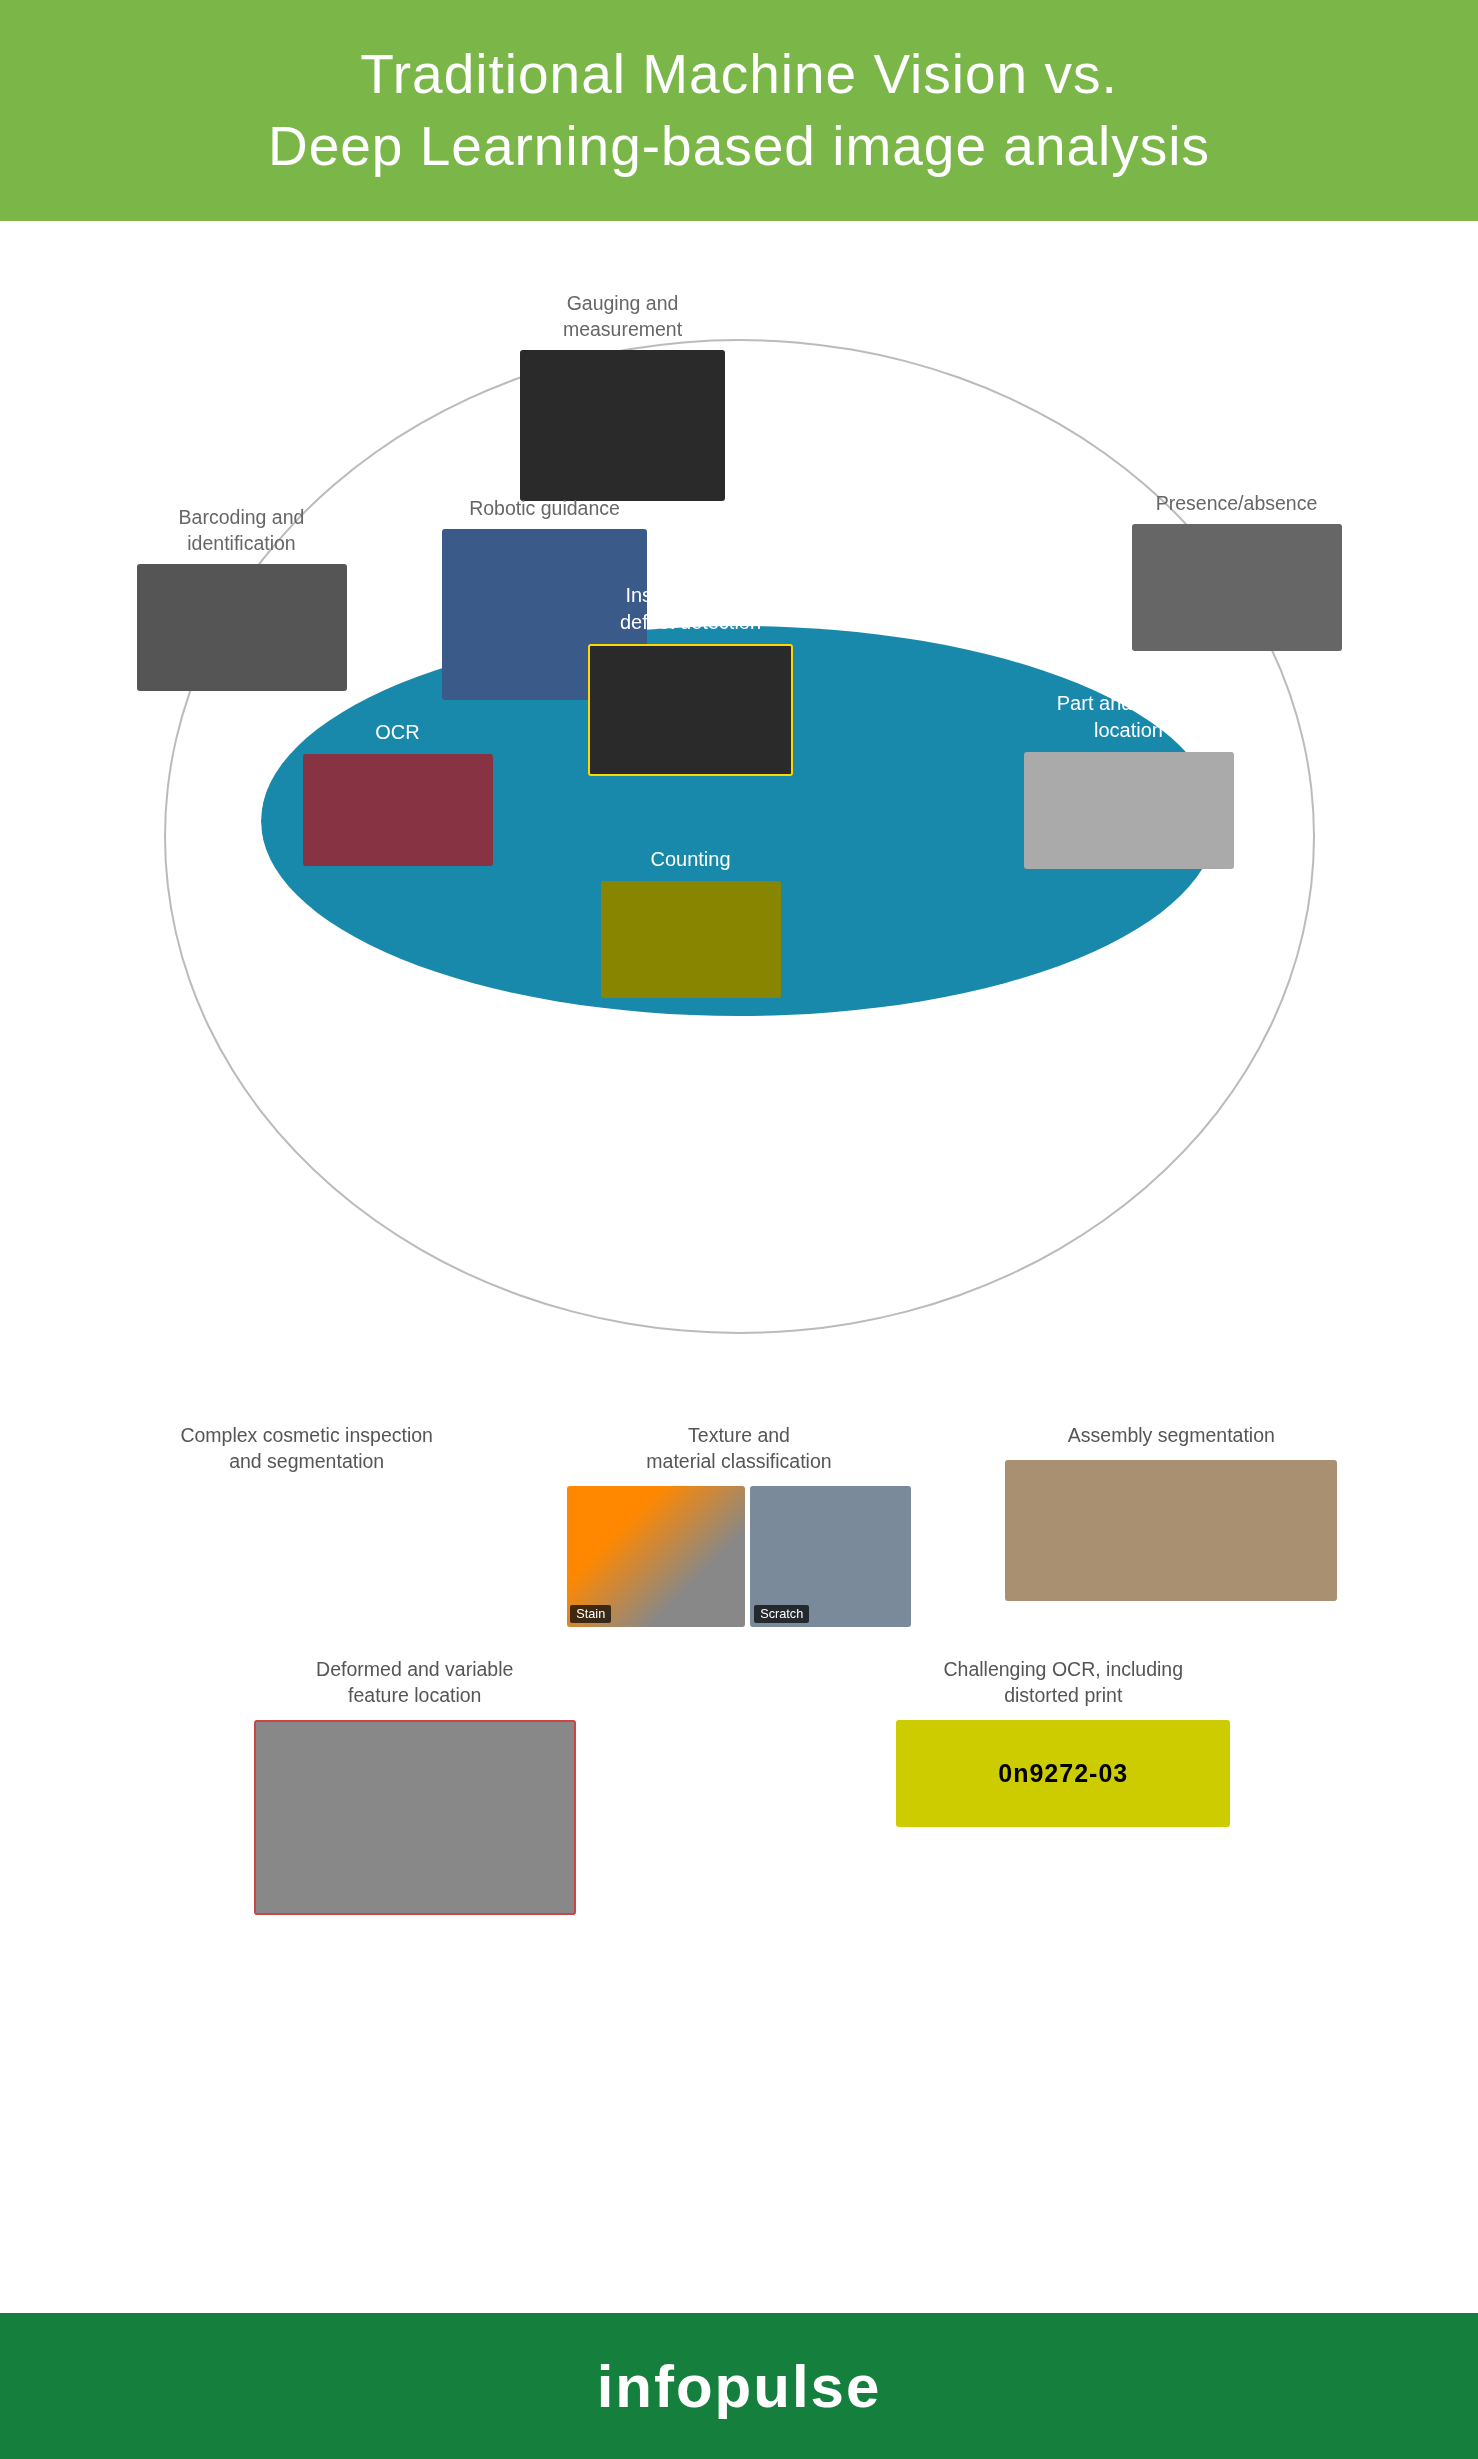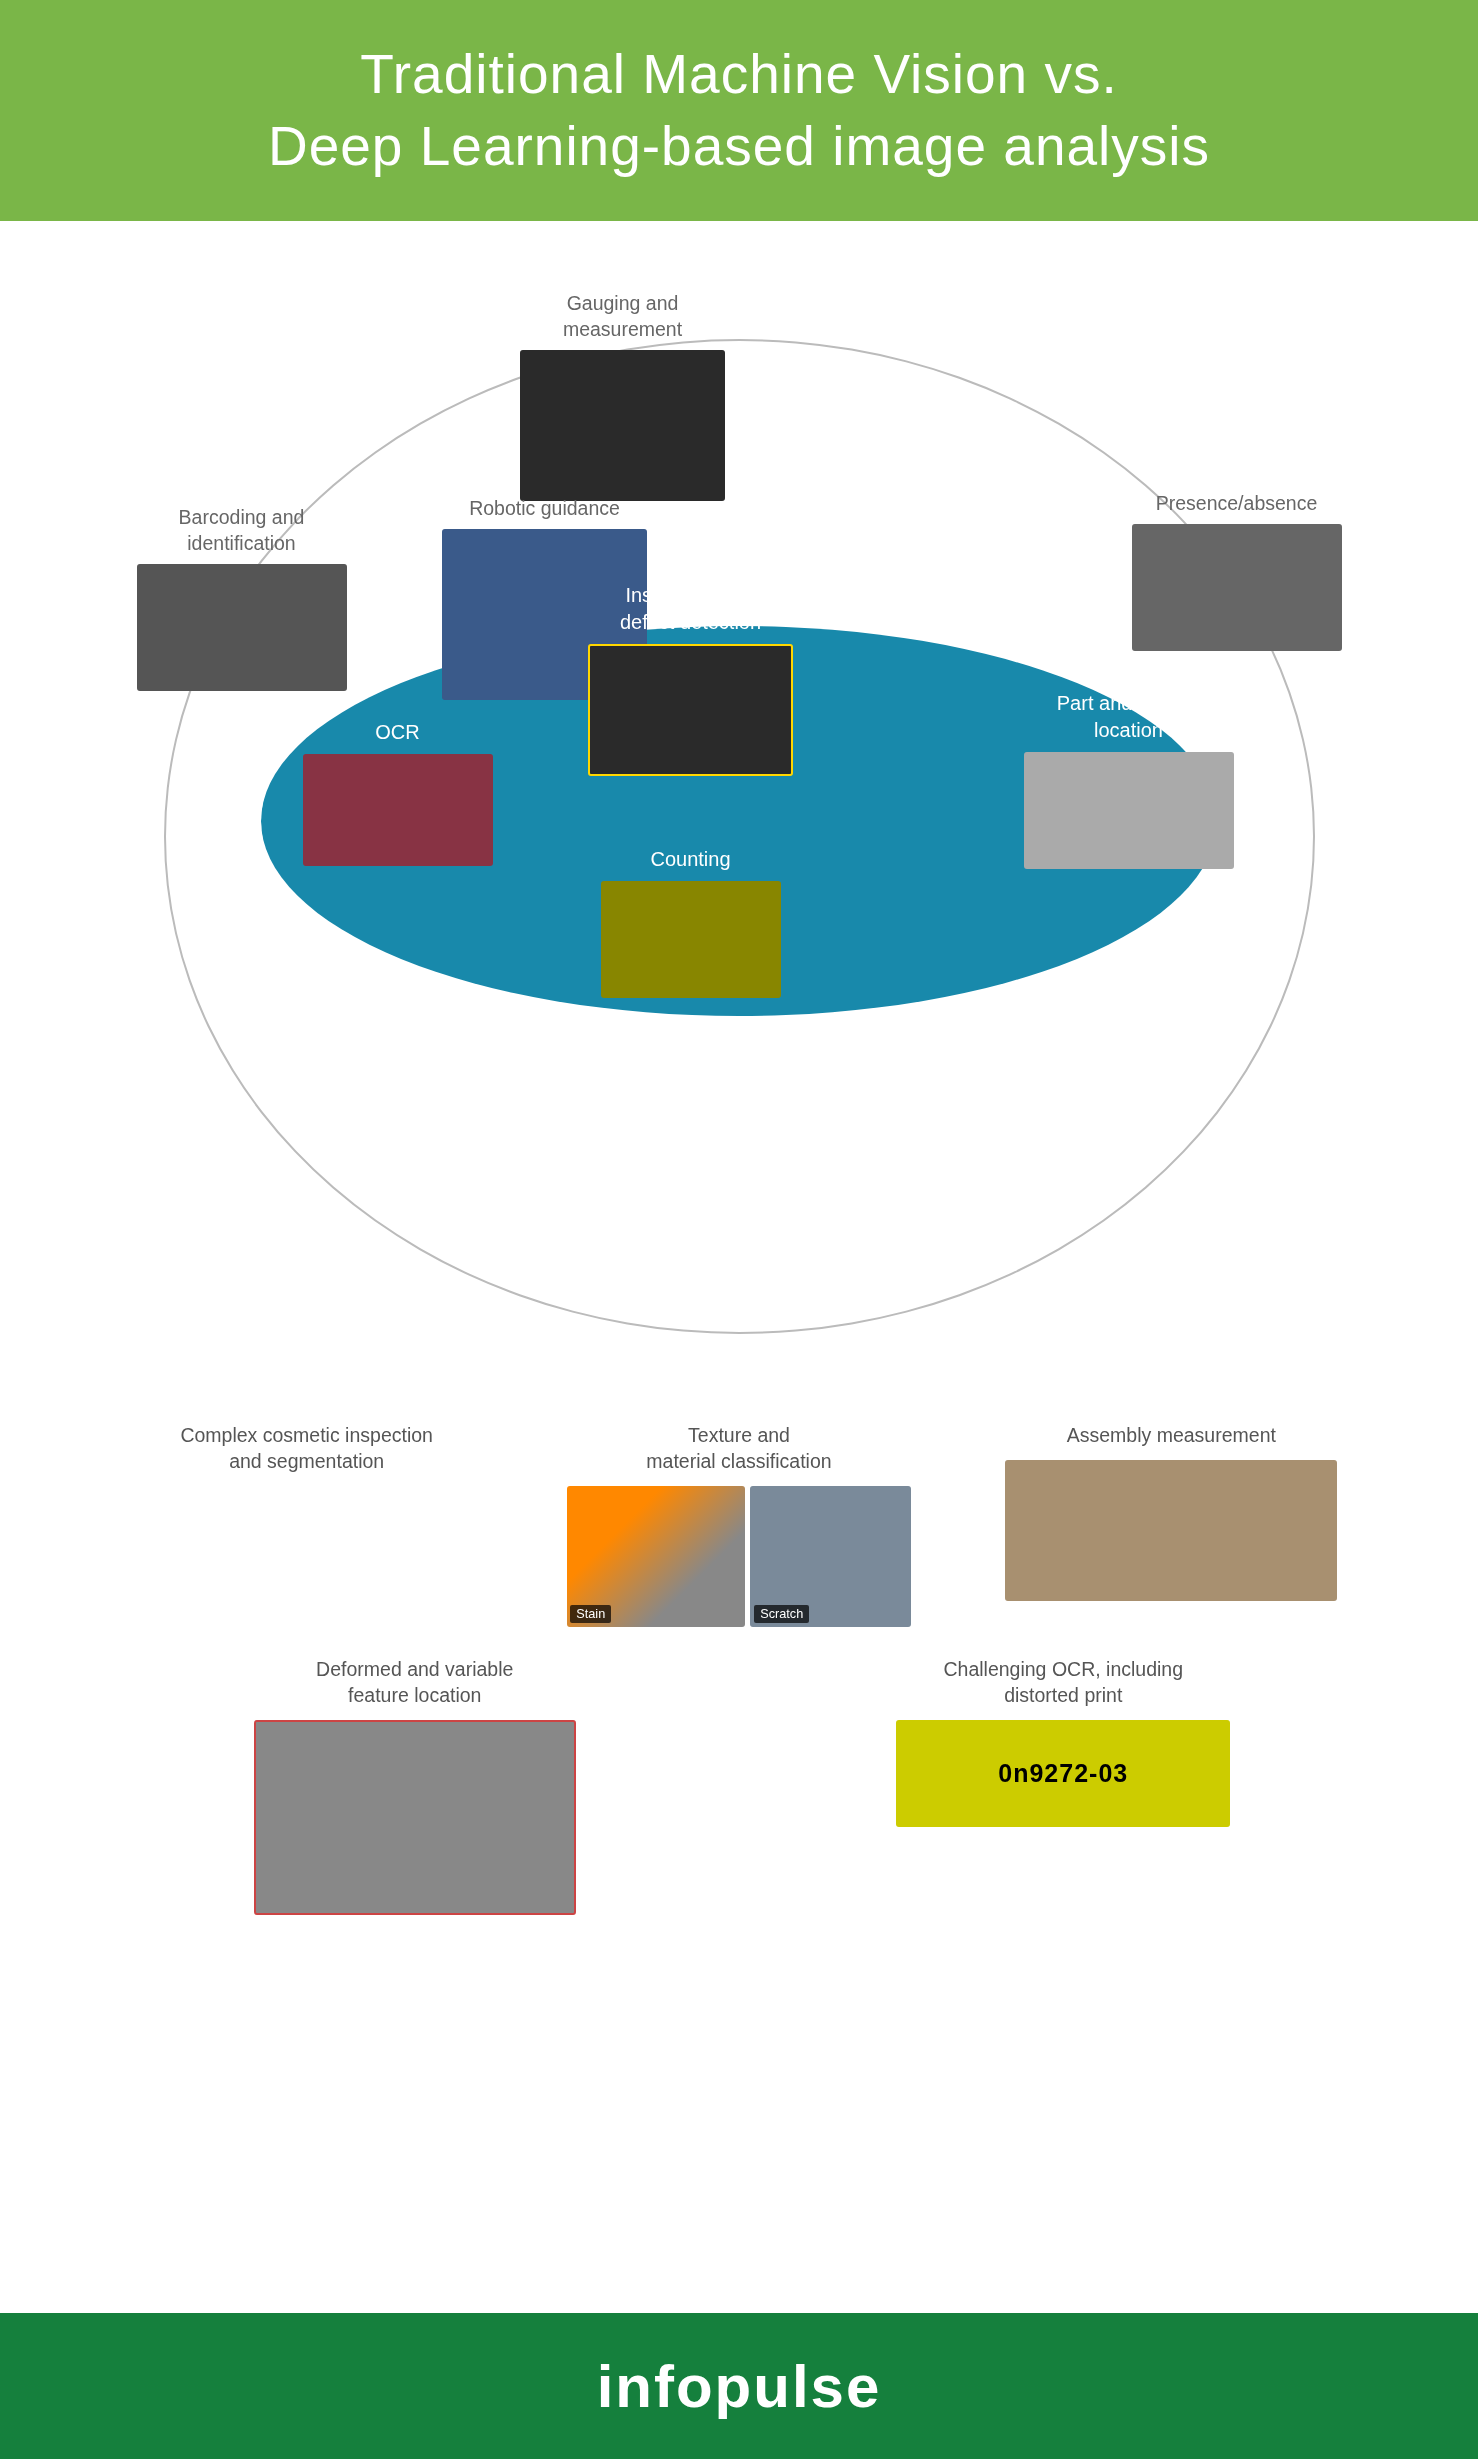--- a/index.html
+++ b/index.html
@@ -241,21 +241,21 @@
         <div class="img-box" style="width:178px;height:141px;background:linear-gradient(135deg,#f80 30%,#888 70%);border-radius:2.9px;position:relative;">
           <span class="badge">Stain</span>
         </div>
         <div class="img-box" style="width:161px;height:141px;background:#7a8a9a;border-radius:2.9px;position:relative;">
           <span class="badge">Scratch</span>
         </div>
       </div>
     </div>
 
     <div class="bi">
-      <div class="bi-label">Assembly measurement</div>
+      <div class="bi-label">Assembly segmentation</div>
       <div class="bi-imgs">
         <div class="img-box" style="width:332px;height:141px;background:#a89070;border-radius:2.9px;"></div>
       </div>
     </div>
 
   </div>
 
   <div class="bottom-row2">
 
     <div class="bi">

